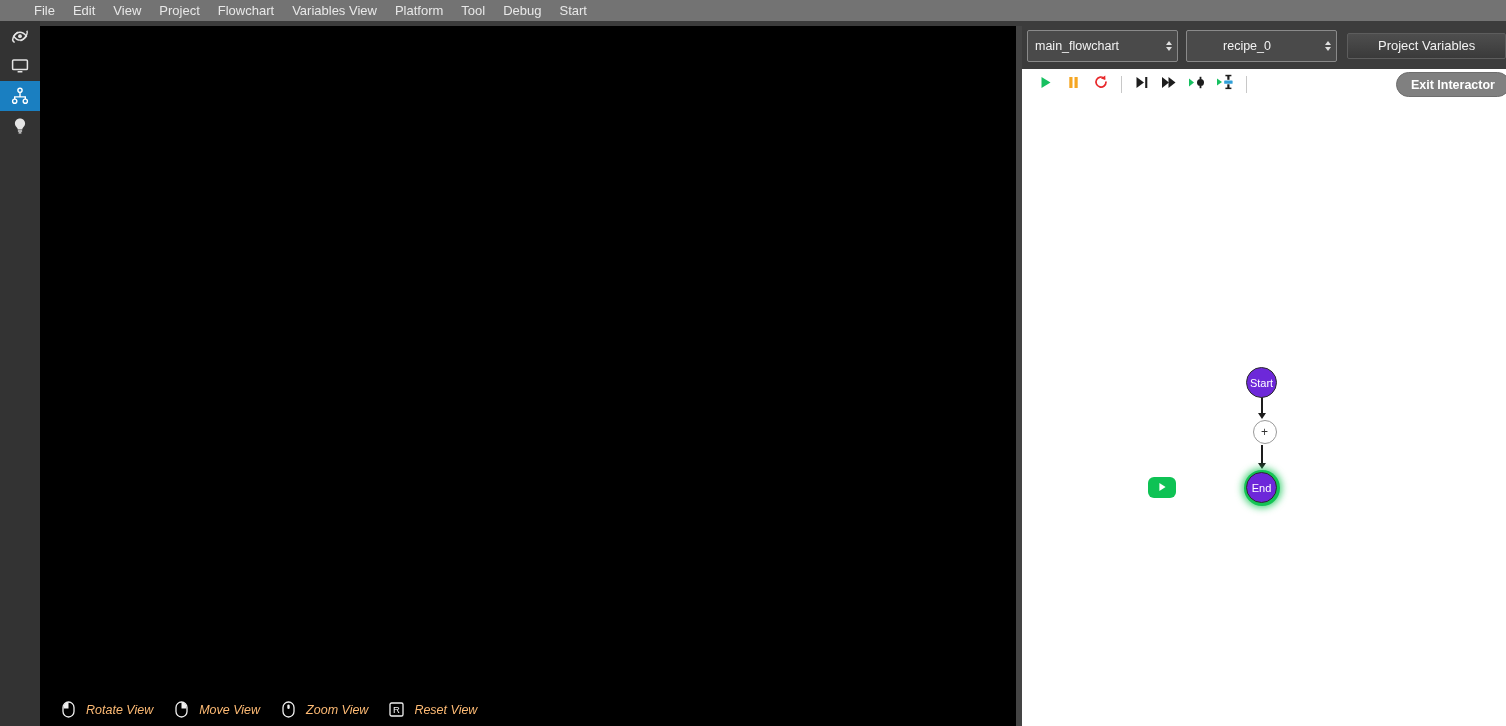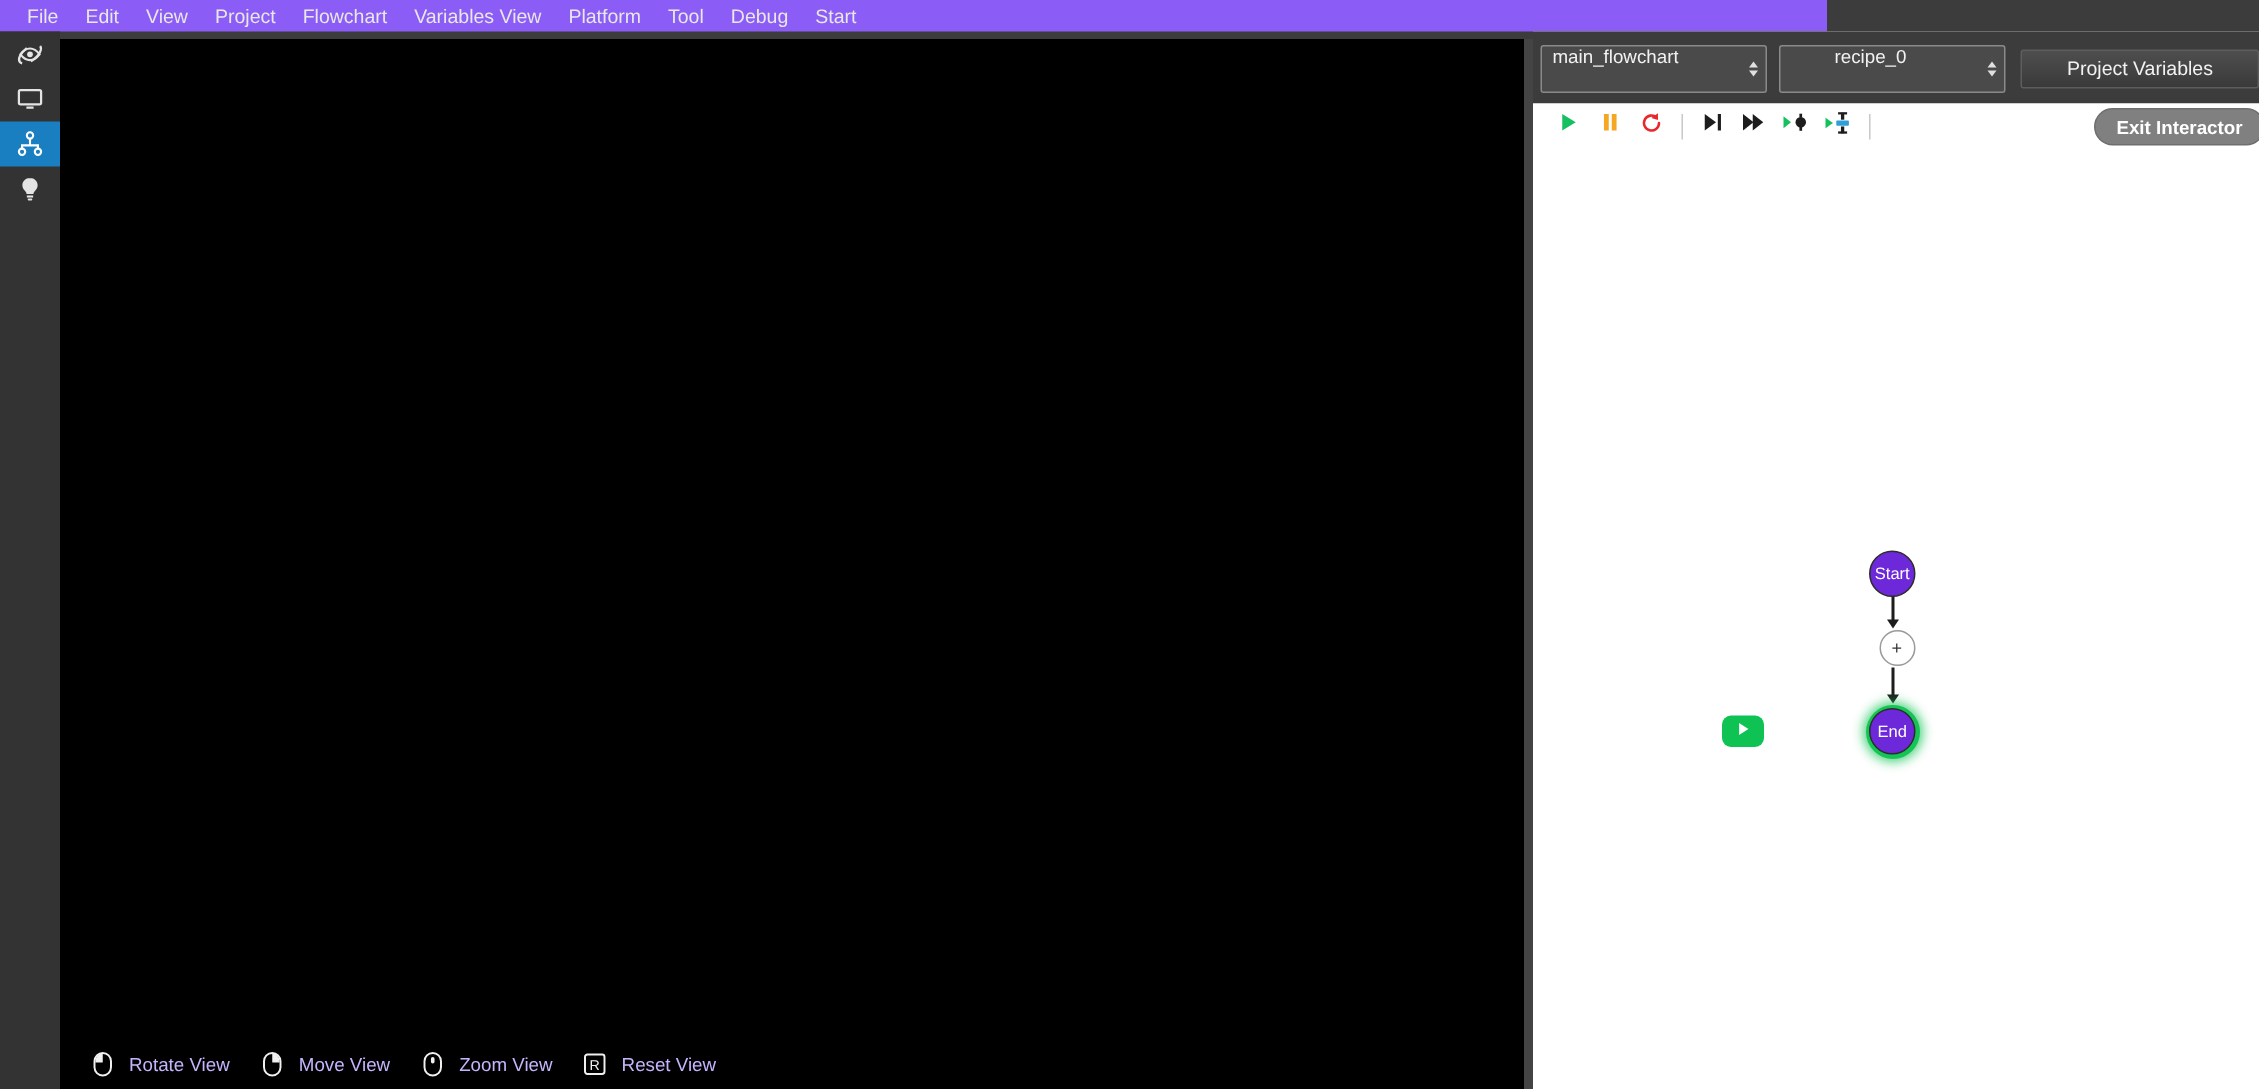--- a/index.html
+++ b/index.html
@@ -8,24 +8,24 @@
     overflow: hidden;
     background: #3c3c3c;
     font-family: "Liberation Sans", sans-serif;
     -webkit-font-smoothing: antialiased;
   }
   #app { position: relative; width: 1506px; height: 726px; }
 
   
   #menubar {
     position: absolute; left: 0; top: 0;
-    width: 1218px; height: 21px;
-    background: #8b5cf6;
+    width: 1506px; height: 21px;
+    background: #737373;
     display: flex; align-items: center;
-    padding-left: 9px;
+    padding-left: 25px;
   }
   .menu-item {
     color: #e8e8e8; font-size: 13px;
     padding: 2px 9px; line-height: 15px;
     white-space: nowrap; cursor: default;
   }
 
   
   #rail {
     position: absolute; left: 0; top: 21px;
@@ -47,22 +47,22 @@
     width: 976px; height: 700px;
     background: #000000;
   }
   #viewhints {
     position: absolute; left: 18px; bottom: 8px;
     display: flex; align-items: center; gap: 0px;
   }
   .hint { display: flex; align-items: center; margin-right: 18px; }
   .hint-ico { width: 20px; display: flex; justify-content: center; align-items: center; }
   .hint-label {
-    color: #c4b5fd; font-size: 12.5px;
-    margin-left: 8px; white-space: nowrap;
+    color: #fdba74; font-size: 12.5px;
+    margin-left: 8px; white-space: nowrap; font-style: italic;
   }
 
   
   #splitter {
     position: absolute; left: 1016px; top: 26px;
     width: 6px; height: 700px;
     background: #444444;
   }
 
   
@@ -82,21 +82,21 @@
     position: absolute; left: 0; top: 0;
     width: 484px; height: 48px;
     background: #3c3c3c;
   }
   .combo {
     position: relative;
     height: 32px;
     background: #4a4a4a;
     border: 1px solid #8a8a8a;
     border-radius: 2px;
-    display: flex; 
+    display: flex; align-items: center;
     padding: 0 18px 0 7px;
     cursor: pointer;
   }
   .combo-text {
     color: #f2f2f2; font-size: 12.5px;
     white-space: nowrap; overflow: hidden;
   }
   .combo-arrows {
     position: absolute; right: 5px; top: 50%;
     transform: translateY(-50%);

